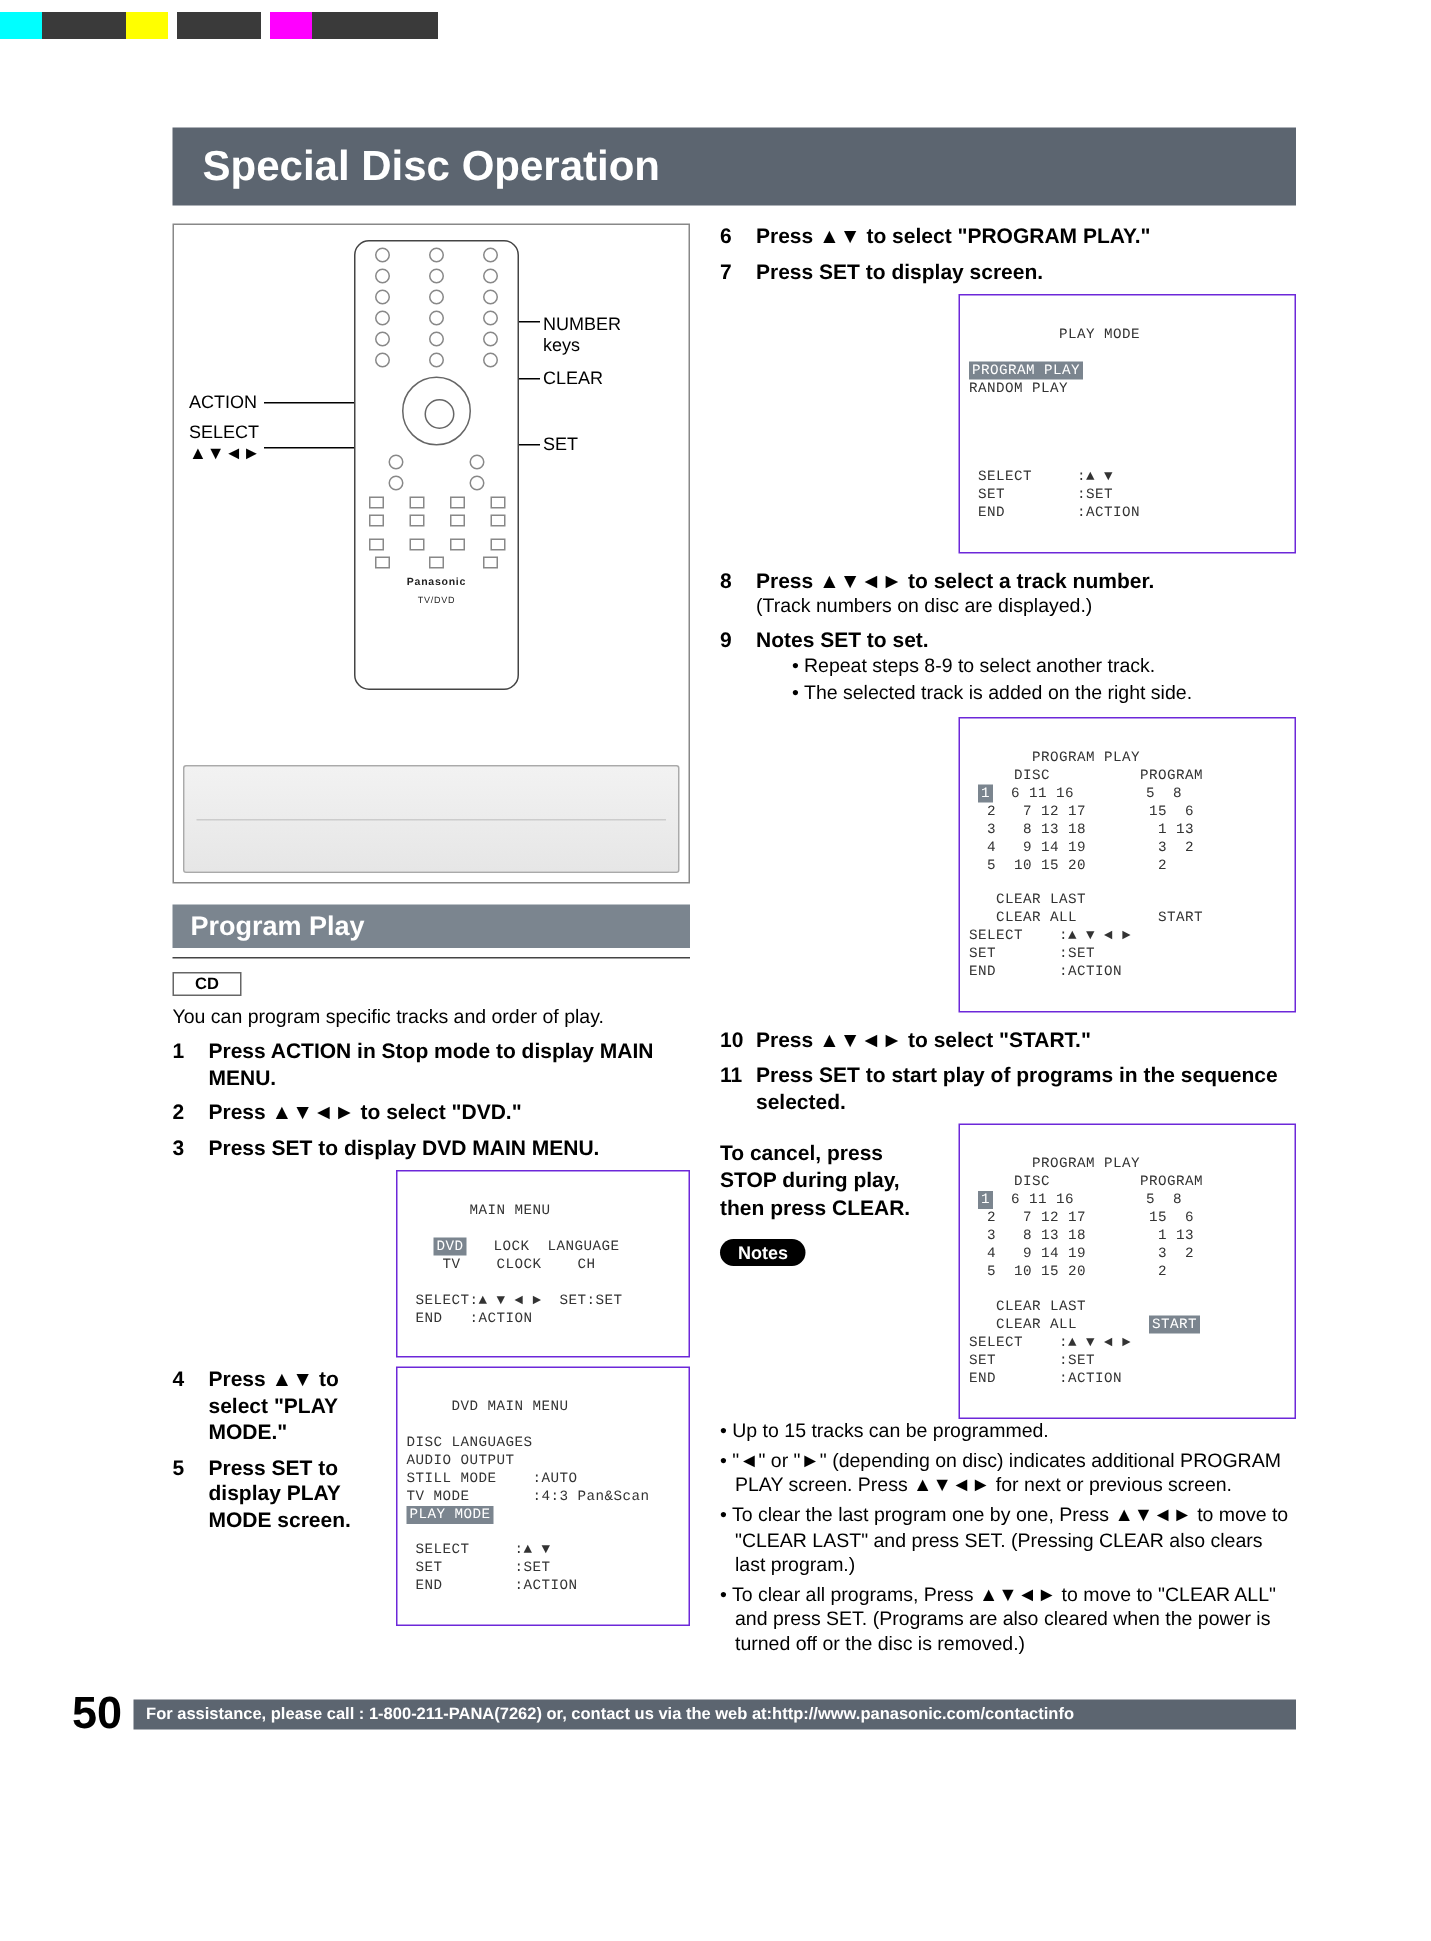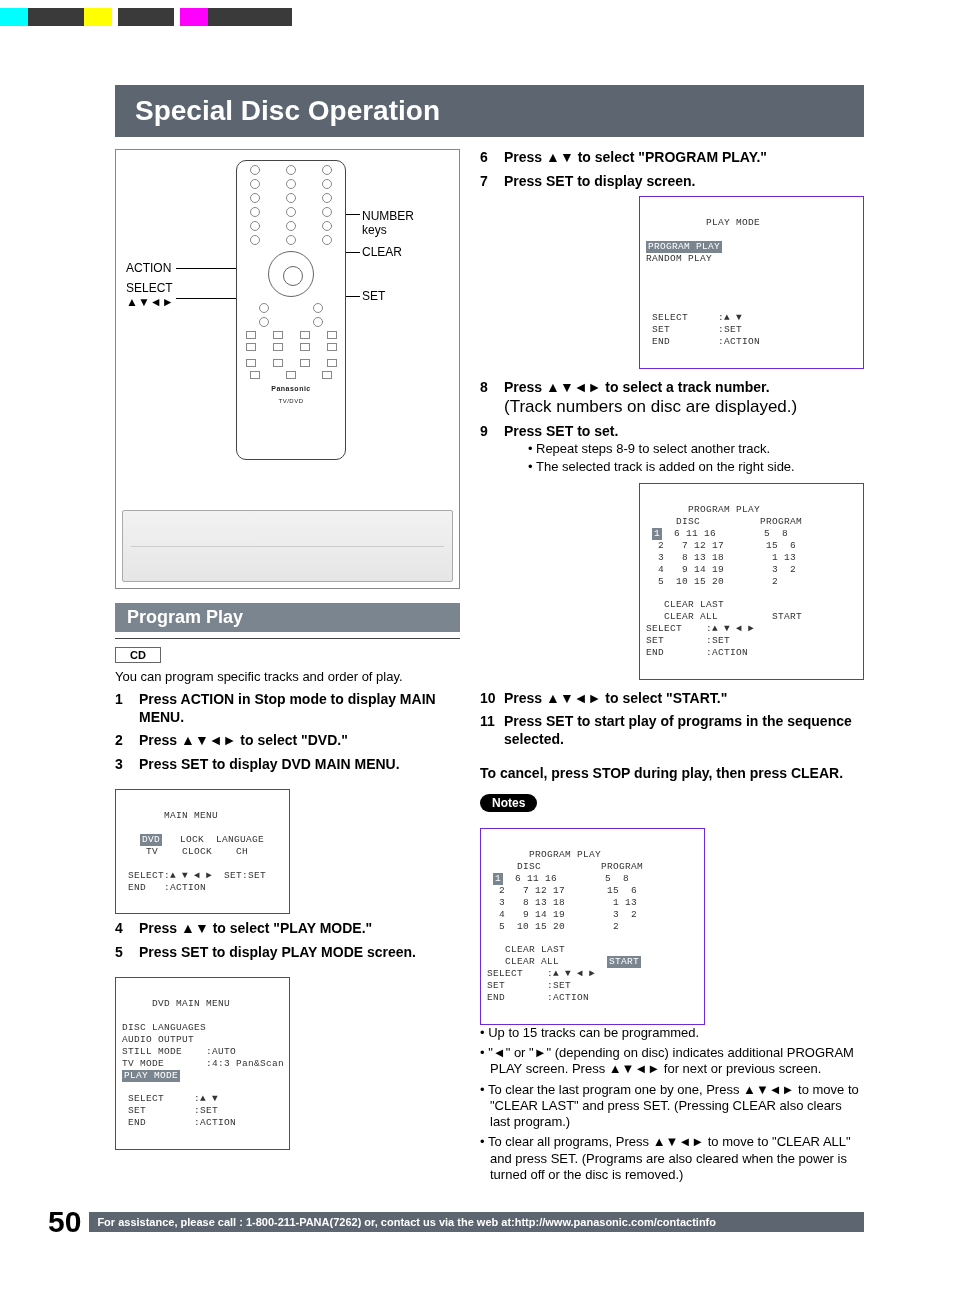--- a/index.html
+++ b/index.html
@@ -77,35 +77,35 @@
   .rule { border-bottom:1px solid #444; margin-bottom:8px; }
   .cd-badge {
     display:inline-block; background:#fff; border:1px solid #666; color:#000;
     font-weight:bold; font-size:11px; padding:1px 14px; margin-bottom:6px;
   }
   .intro { font-size:13px; margin-bottom:6px; line-height:1.25; }
   .steps { list-style:none; }
   .steps li { display:flex; gap:8px; margin-bottom:6px; }
   .steps .num { font-weight:bold; font-size:14px; flex:0 0 16px; }
   .steps .txt { font-weight:bold; font-size:14px; line-height:1.25; }
-  .steps .txt.normal { font-weight:normal; font-size:17px; }
+  .steps .txt.normal { font-weight:normal; font-size:13px; }
   .bullets { list-style:none; margin-left:24px; }
   .bullets li { font-size:13px; margin-bottom:2px; text-indent:-10px; padding-left:10px; line-height:1.25; }
   .bullets li::before { content:"• "; }
   .onscreen {
     background:#fff; border:1px solid #6d28d9; font-family:"Courier New", monospace;
     font-size:9.5px; line-height:1.25; padding:20px 6px; color:#333;
     letter-spacing:0.3px; white-space:pre;
   }
   .onscreen .inv { background:#7b858f; color:#fff; display:inline-block; padding:0 2px; }
   .onscreen-wrap { display:flex; justify-content:flex-end; margin:6px 0 10px 0; }
   .onscreen-wrap .onscreen { width:225px; }
-  .split-row { display:flex; gap:10px; align-items:flex-start;flex-direction:column; }
+  .split-row { display:flex; gap:10px; align-items:flex-start; }
   .split-row .steps { flex:1; }
-  .split-row .onscreen { width:175px; flex-shrink:0; }
+  .split-row .onscreen { width:196px; flex-shrink:0; }
   .notes-pill {
     display:inline-block; background:#000; color:#fff; border-radius:11px;
     font-weight:bold; font-size:12px; padding:2px 12px; margin:8px 0 6px 0;
   }
   .notes-list { list-style:none; }
   .notes-list li { font-size:13px; margin-bottom:4px; text-indent:-10px; padding-left:10px; line-height:1.25; }
   .notes-list li::before { content:"• "; }
   .cancel { font-weight:bold; font-size:14px; margin:10px 0 4px 0; line-height:1.3; }
   .footer {
     margin:18px 90px 0 48px; display:flex; align-items:center; gap:8px;
@@ -317,21 +317,21 @@
       <li>
           <span class="num">8</span>
         <div>
           <div class="txt">Press ▲▼◄► to select a track number.</div>
           <div class="txt normal">(Track numbers on disc are displayed.)</div>
         </div>
       </li>
       <li>
           <span class="num">9</span>
         <div>
-          <div class="txt">Press SET to set.</div>
+          <div class="txt">Notes SET to set.</div>
           <ul class="bullets">
             <li>Repeat steps 8-9 to select another track.</li>
             <li>The selected track is added on the right side.</li>
           </ul>
         </div>
       </li>
     </ol>
     <div class="onscreen-wrap">
         <pre class="onscreen">       PROGRAM PLAY
      DISC          PROGRAM

